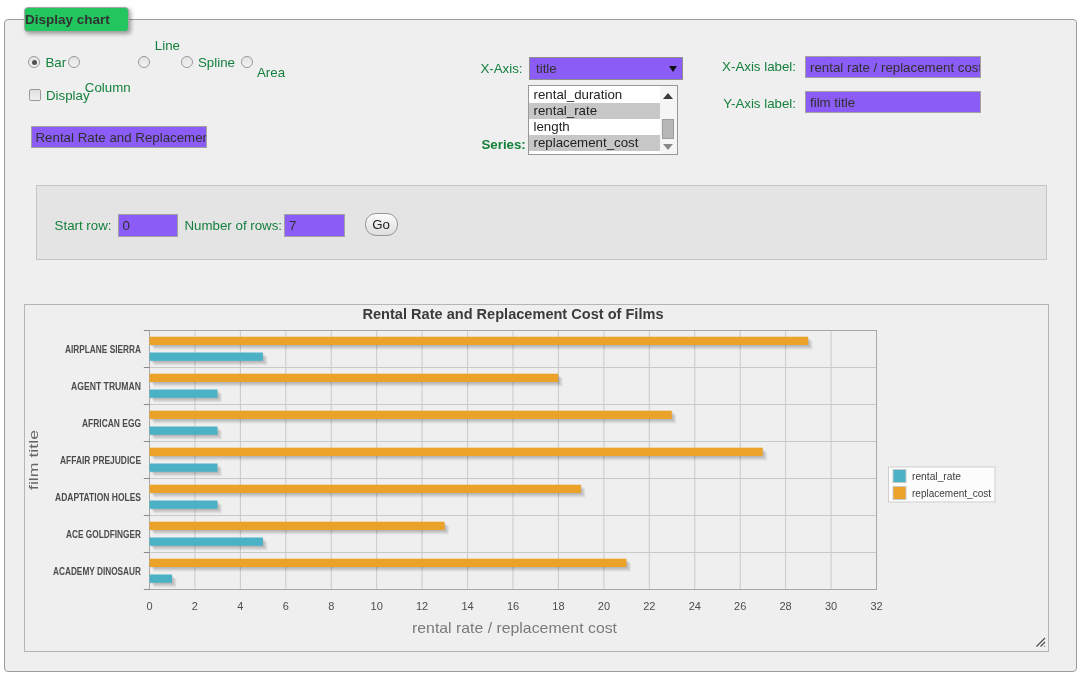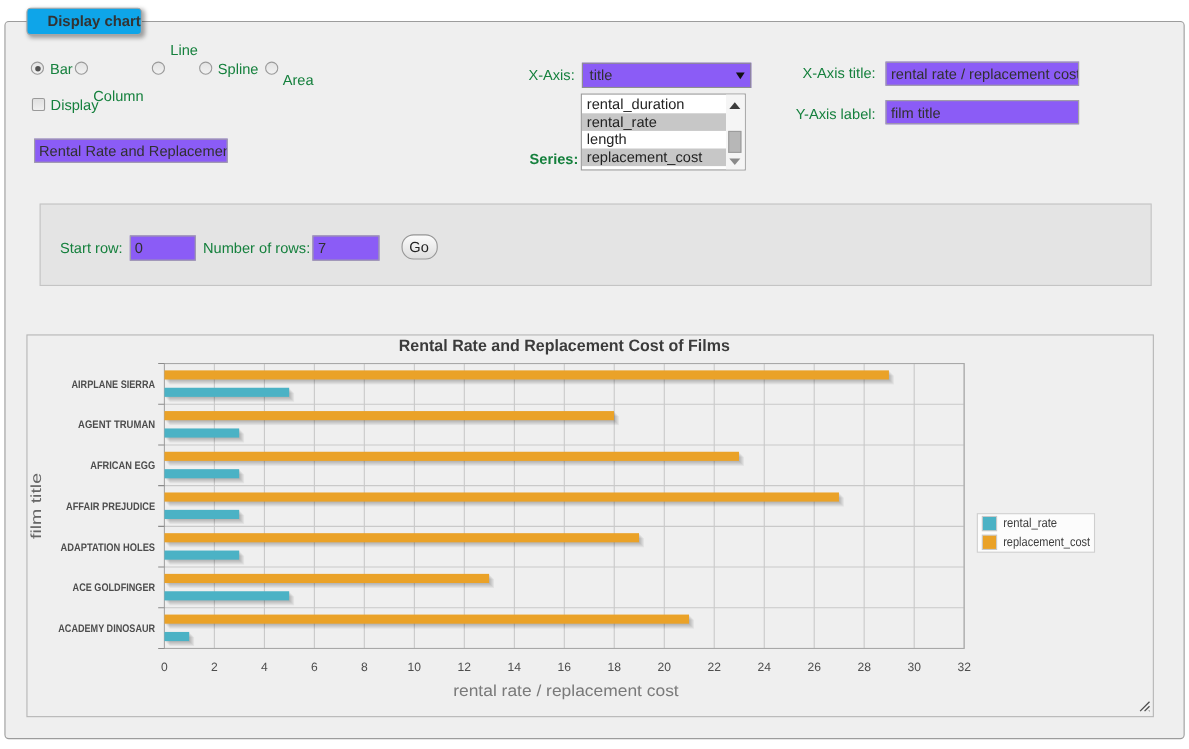--- a/index.html
+++ b/index.html
@@ -3,23 +3,23 @@
 html,body{margin:0;padding:0;width:1081px;height:681px;background:#fff;
 font-family:"Liberation Sans",sans-serif;}
 *{box-sizing:border-box;}
 .abs{position:absolute;}
 .lb{position:absolute;font-size:13.3px;color:#15803d;white-space:nowrap;}
 .inp{position:absolute;background:#8b5cf6;border:1px solid #a2a2a2;font-size:13.3px;
 color:#303030;padding-left:4px;white-space:nowrap;overflow:hidden;}
 </style></head><body>
 <div class="abs" style="left:4px;top:19px;width:1073px;height:653px;background:#efefef;
 border:1px solid #9c9c9c;border-radius:4px;"></div>
-<div class="abs" style="left:24px;top:7px;width:105px;height:25px;background:#0ea5e9;
+<div class="abs" style="left:24px;top:7px;width:105px;height:25px;background:#22c55e;
 border:1px solid #a6a6a6;border-radius:4px;box-shadow:2px 2px 4px rgba(0,0,0,0.35);
-font-size:13.5px;font-weight:bold;color:#333;text-align:right;line-height:24px;">Display chart</div>
+font-size:13.5px;font-weight:bold;color:#333;text-align:left;line-height:24px;">Display chart</div>
 
 <div style="position:absolute;left:28.200000000000003px;top:55.5px;width:12px;height:12px;border:1px solid #9a9a9a;border-radius:50%;background:linear-gradient(#e3e3e3,#f2f2f2);">
     <div style="position:absolute;left:3px;top:3px;width:5px;height:5px;border-radius:50%;background:#515151;"></div>
   </div>
 <div class="lb" style="left:45.4px;top:54.6px;">Bar</div>
 <div style="position:absolute;left:67.6px;top:55.5px;width:12px;height:12px;border:1px solid #9a9a9a;border-radius:50%;background:linear-gradient(#e3e3e3,#f2f2f2);"></div>
 <div class="lb" style="left:84.8px;top:54.6px;margin-top:25px;">Column</div>
 <div style="position:absolute;left:137.7px;top:55.5px;width:12px;height:12px;border:1px solid #9a9a9a;border-radius:50%;background:linear-gradient(#e3e3e3,#f2f2f2);"></div>
 <div class="lb" style="left:154.8px;top:38px;">Line</div>
 <div style="position:absolute;left:181px;top:55.5px;width:12px;height:12px;border:1px solid #9a9a9a;border-radius:50%;background:linear-gradient(#e3e3e3,#f2f2f2);"></div>
@@ -43,21 +43,21 @@
   <div style="position:absolute;left:0;top:16.5px;width:131px;height:16px;font-size:13.3px;color:#222;padding-left:5px;background:#c7c7c7;">rental_rate</div>
   <div style="position:absolute;left:0;top:32.5px;width:131px;height:16px;font-size:13.3px;color:#222;padding-left:5px;">length</div>
   <div style="position:absolute;left:0;top:48.5px;width:131px;height:16px;font-size:13.3px;color:#222;padding-left:5px;background:#c7c7c7;">replacement_cost</div>
   <div style="position:absolute;right:0;top:0;width:17px;height:67.5px;background:#f5f5f5;">
     <div style="position:absolute;left:3.5px;top:6.5px;width:0;height:0;border-left:5px solid transparent;border-right:5px solid transparent;border-bottom:6px solid #3c3c3c;"></div>
     <div style="position:absolute;left:2px;top:33px;width:12px;height:19.5px;background:#b7b7b7;border:1px solid #9c9c9c;"></div>
     <div style="position:absolute;left:3.5px;top:58px;width:0;height:0;border-left:5px solid transparent;border-right:5px solid transparent;border-top:6px solid #8a8a8a;"></div>
   </div>
 </div>
 
-<div class="lb" style="left:596px;top:59px;width:200px;text-align:right;">X-Axis title:</div>
+<div class="lb" style="left:596px;top:59px;width:200px;text-align:right;">X-Axis label:</div>
 <div class="inp" style="left:805px;top:56px;width:176px;height:22px;line-height:21px;">rental rate / replacement cost</div>
 <div class="lb" style="left:596px;top:95.5px;width:200px;text-align:right;">Y-Axis label:</div>
 <div class="inp" style="left:805px;top:91px;width:176px;height:22px;line-height:21px;">film title</div>
 
 <div class="abs" style="left:36px;top:185px;width:1011px;height:75px;background:#e4e4e4;border:1px solid #c4c4c4;"></div>
 <div class="lb" style="left:-88.5px;top:218px;width:200px;text-align:right;">Start row:</div>
 <div class="inp" style="left:117.5px;top:213.5px;width:60.5px;height:23px;line-height:22px;">0</div>
 <div class="lb" style="left:184.5px;top:218px;">Number of rows:</div>
 <div class="inp" style="left:284px;top:213.5px;width:61px;height:23px;line-height:22px;">7</div>
 <div class="abs" style="left:364.5px;top:213px;width:33px;height:22.5px;border:1px solid #979797;

